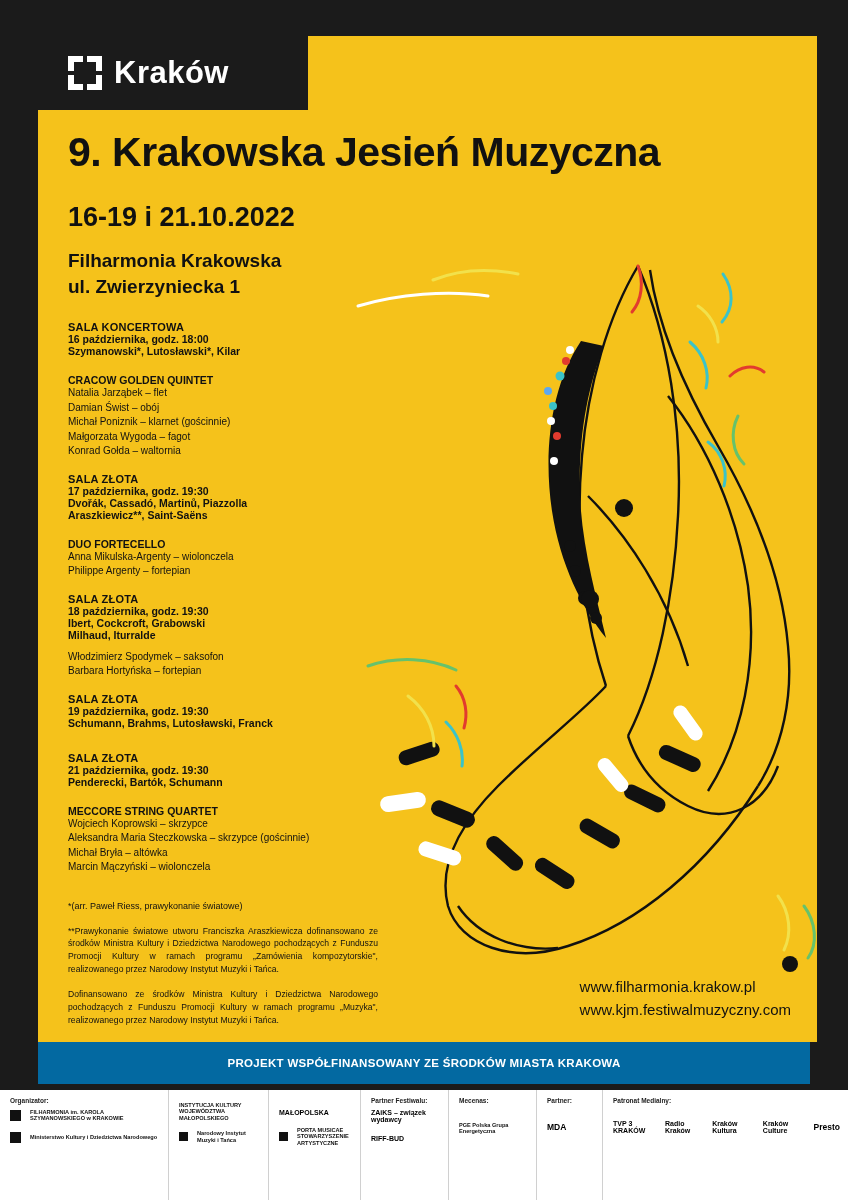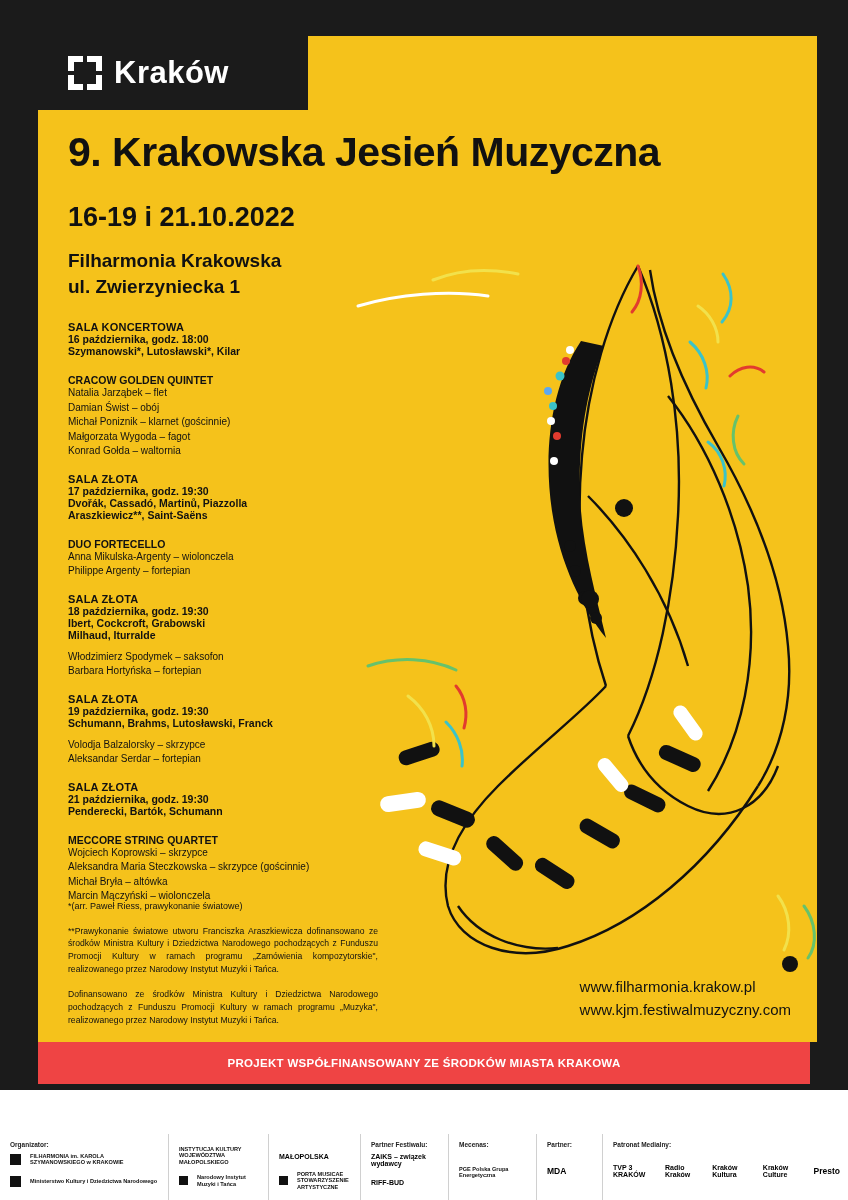--- a/index.html
+++ b/index.html
@@ -62,31 +62,31 @@
   .note-c{margin-bottom:12px;}
   .tickets{font-size:11.5px;font-weight:bold;}
   
   .urls{
     position:absolute;right:26px;top:939px;text-align:left;color:#111;
     font-size:15px;line-height:1.55;
   }
   
   .cofinance{
     position:absolute;left:38px;top:1042px;width:772px;height:42px;
-    background:#ef4444;color:#fff;display:flex;align-items:center;
+    background:#0369a1;color:#fff;display:flex;align-items:center;
     justify-content:center;font-size:11.5px;font-weight:bold;letter-spacing:.3px;
   }
   
   .art{position:absolute;left:300px;top:210px;width:500px;height:760px;}
   
   .logobar{
     position:absolute;left:0;top:1090px;width:848px;height:110px;
     background:#fff;display:flex;
   }
-  .lb-sec{position:relative;padding:7px 8px 8px 10px;box-sizing:border-box;margin-top:44px;}
+  .lb-sec{position:relative;padding:7px 8px 8px 10px;box-sizing:border-box;}
   .lb-sec + .lb-sec{border-left:1px solid #d0d0d0;}
   .lb-title{font-size:6.5px;font-weight:bold;color:#222;margin-bottom:5px;}
   .lb-row{display:flex;align-items:center;gap:9px;}
   .lb-item{font-size:5.6px;color:#111;line-height:1.15;display:flex;align-items:center;gap:3px;}
   .sq{width:11px;height:11px;background:#111;flex:none;}
   .sq.sm{width:9px;height:9px;}
   .bold{font-weight:bold;}
   .big{font-size:8.5px;font-weight:bold;}
   .med{font-size:7px;font-weight:bold;}
 </style>
@@ -226,24 +226,20 @@
           <div>Włodzimierz Spodymek – saksofon</div>
           <div>Barbara Hortyńska – fortepian</div>
         </div>
       </div>
 
       <div class="blk">
         <div class="hall">SALA ZŁOTA</div>
         <div class="when">19 października, godz. 19:30</div>
         <div class="comp">Schumann, Brahms, Lutosławski, Franck</div>
         <div class="gap"></div>
-        <div class="perf">
-          <div>Volodja Balzalorsky – skrzypce</div>
-          <div>Aleksandar Serdar – fortepian</div>
-        </div>
       </div>
 
       <div class="blk">
         <div class="hall">SALA ZŁOTA</div>
         <div class="when">21 października, godz. 19:30</div>
         <div class="comp">Penderecki, Bartók, Schumann</div>
         <div class="ens">MECCORE STRING QUARTET</div>
         <div class="perf">
           <div>Wojciech Koprowski – skrzypce</div>
           <div>Aleksandra Maria Steczkowska – skrzypce (gościnnie)</div>

